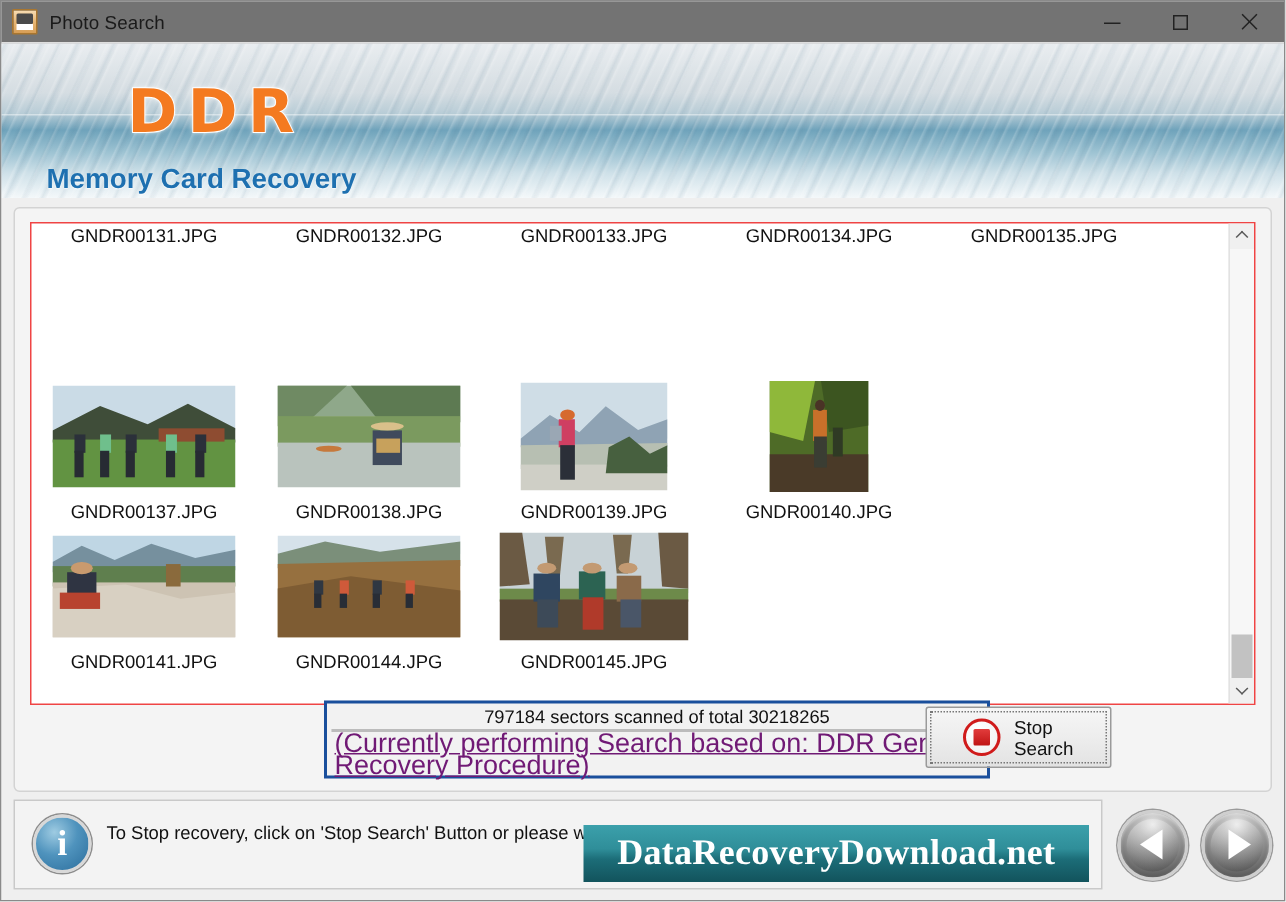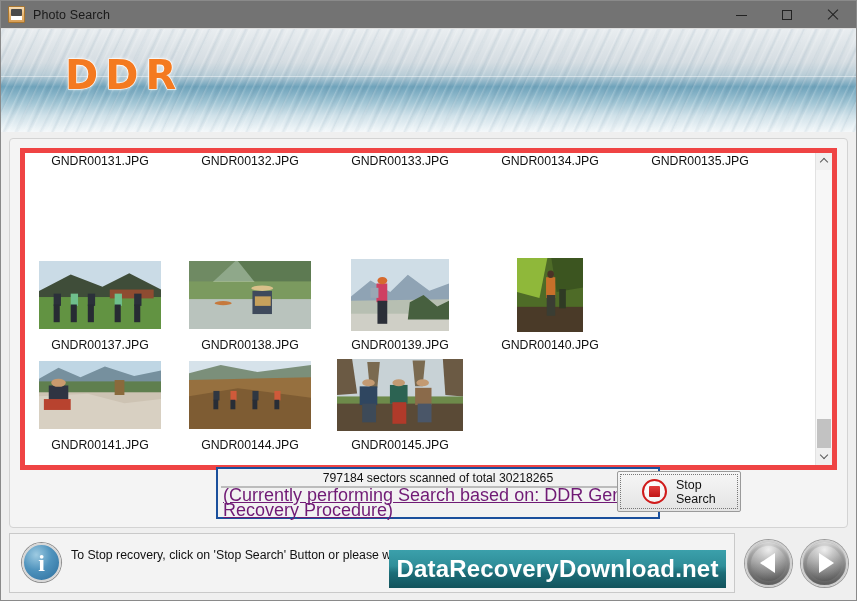--- a/index.html
+++ b/index.html
@@ -81,21 +81,21 @@
         rgba(80,120,145,0.13) 2px,
         rgba(80,120,145,0.00) 5px,
         rgba(80,120,145,0.00) 11px);
     opacity: .85; pointer-events: none;
   }
   .header::after {
     content:""; position:absolute; left:0; right:0; top:47px; height:1px;
     background: rgba(255,255,255,.45);
   }
   .ddr-logo {
-    position: absolute; left: 64px; top: 26px;
+    position: absolute; left: 84px; top: 26px;
     font-size: 40px; font-weight: bold; letter-spacing: 7px;
     font-family: "DejaVu Sans", sans-serif;
     color: #f47a20;
     -webkit-text-stroke: 1.2px #ffffff;
     paint-order: stroke fill;
     text-shadow: 0 0 2px rgba(255,255,255,.95), 0 0 5px rgba(255,255,255,.7);
     z-index: 2; line-height: 1;
   }
   .ddr-sub {
     position: absolute; left: 30px; top: 79px;
@@ -113,21 +113,21 @@
     border: 1px solid #d3d3d3;
     border-radius: 4px;
     background: #f4f4f4;
     padding: 9px 10px 10px 10px;
   }
 
   .filelist {
     position: relative;
     height: 322px;
     background: #ffffff;
-    border: 5px solid #ef4444;
+    border: 1px solid #ef4444;
     display: flex; overflow: hidden;
   }
   .grid-scroll { flex: 1 1 auto; overflow: hidden; position: relative; }
 
   .row { display: flex; }
   .cell {
     width: 150px; flex: 0 0 150px;
     display: flex; flex-direction: column; align-items: center;
   }
   .cell .label {
@@ -217,21 +217,21 @@
     display: flex; align-items: center; justify-content: center;
     color: #ffffff; font-size: 24px; font-weight: bold;
     font-family: "Liberation Serif", serif; line-height: 1;
   }
   .status-text { font-size: 12.3px; color: #111; padding-top: 14px; }
   .watermark {
     position: absolute; right: 8px; bottom: 4px;
     width: 337px; height: 38px;
     background: linear-gradient(180deg,#3ba0ab 0%, #2f8e99 42%, #1c6d78 60%, #12535c 100%);
     display: flex; align-items: center; justify-content: center;
-    font-family: Liberation Sans, sans-serif;
+    font-family: Liberation Serif, serif;
     font-weight: bold; font-size: 24px; color: #ffffff; letter-spacing: .2px;
   }
   .navbtns { flex: 0 0 auto; display: flex; align-items: center; gap: 9px; padding-left: 10px; }
   .navbtn {
     width: 47px; height: 47px; border-radius: 50%;
     background: radial-gradient(circle at 50% 18%, #e8e8e8 0%, #bdbdbd 22%, #8d8d8d 55%, #5e5e5e 82%, #414141 100%);
     border: 2px solid #cfcfcf;
     box-shadow: 0 0 0 1px #9a9a9a, inset 0 1px 2px rgba(255,255,255,.45);
     display: flex; align-items: center; justify-content: center; cursor: default;
     position: relative;
@@ -260,20 +260,21 @@
         <span class="glyph-max"></span>
       </div>
       <div class="win-btn close">
         <span class="glyph-close"></span>
       </div>
     </div>
   </div>
 
   <div class="header">
     <div class="ddr-logo">DDR</div>
+    <div class="ddr-sub">Memory Card Recovery</div>
   </div>
 
   <div class="body-area">
 
     <div class="groupbox">
 
       <div class="filelist">
         <div class="grid-scroll" id="grid">
             <div class="row">
               <div class="cell">

